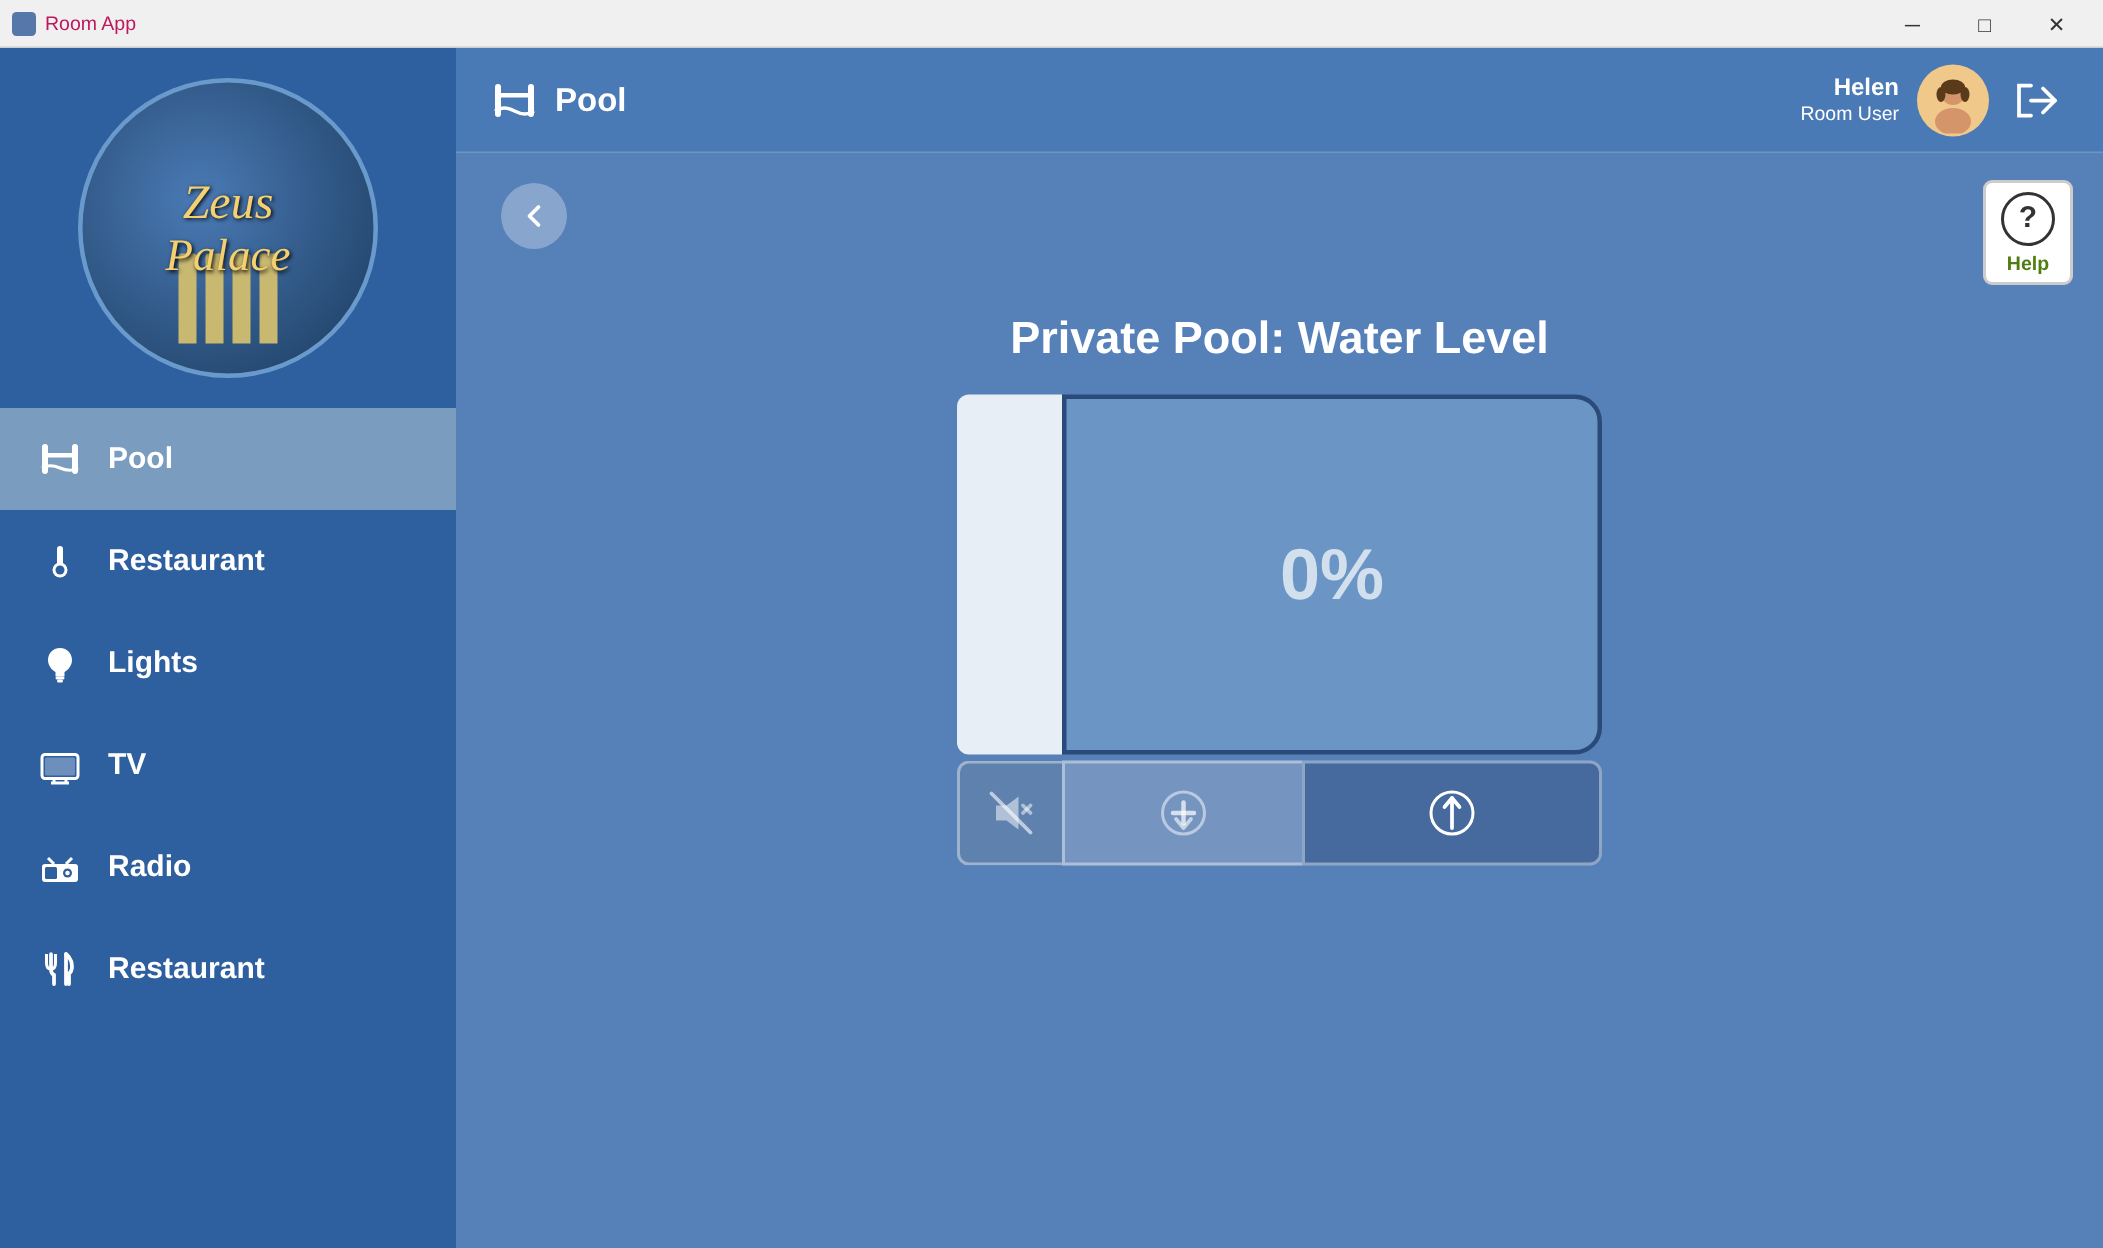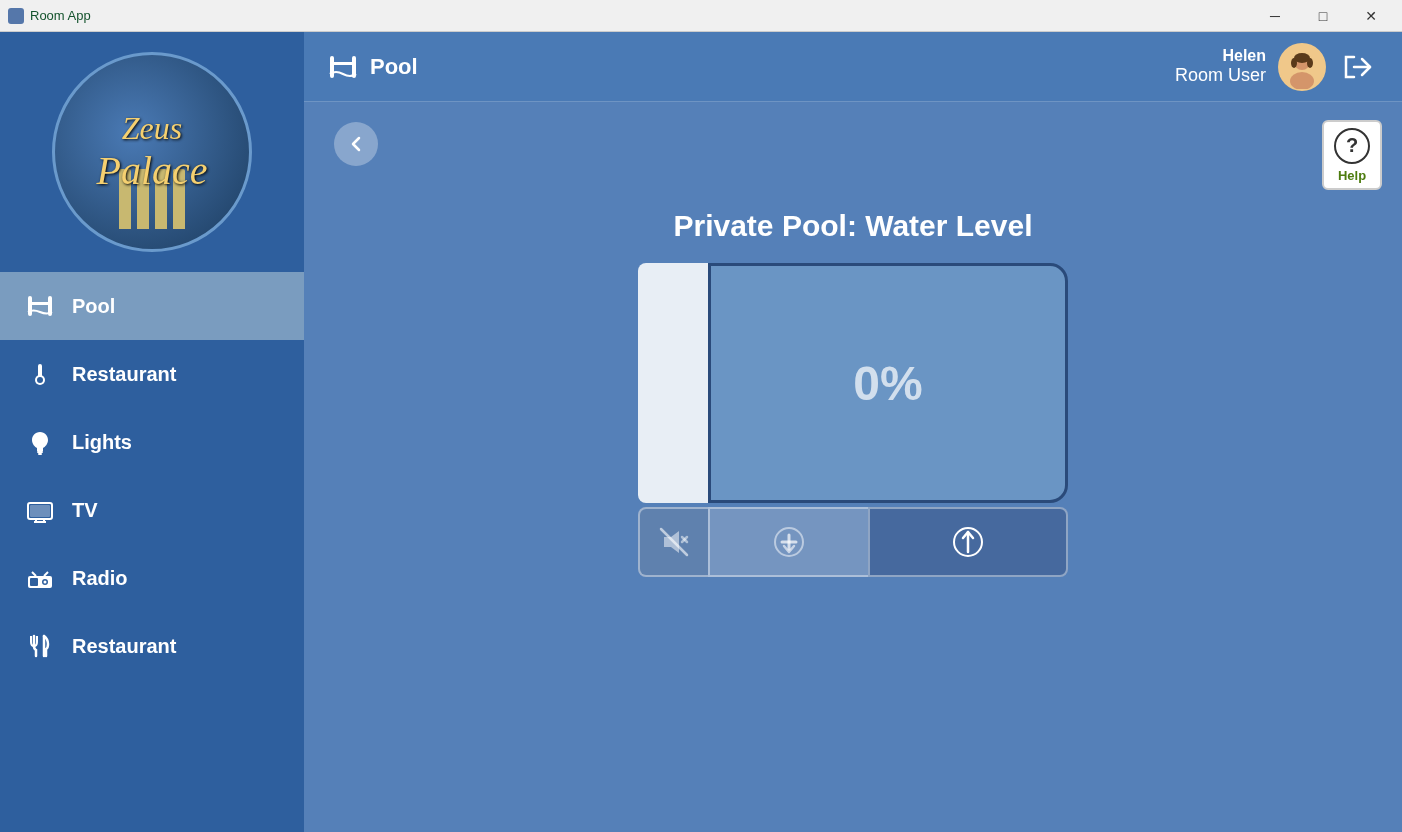--- a/index.html
+++ b/index.html
@@ -19,21 +19,21 @@
       background: #f0f0f0;
       height: 32px;
       padding: 0 8px;
       border-bottom: 1px solid #ccc;
     }
     .title-bar-left {
       display: flex;
       align-items: center;
       gap: 6px;
       font-size: 13px;
-      color: #14532d;
+      color: #be185d;
     }
     .title-bar-icon {
       width: 16px; height: 16px;
       background: #5577aa;
       border-radius: 3px;
     }
     .title-bar-controls {
       display: flex;
       gap: 2px;
     }
@@ -174,21 +174,21 @@
     }
     .user-info {
       text-align: right;
       color: white;
     }
     .user-name {
       font-size: 16px;
       font-weight: bold;
     }
     .user-role {
-      font-size: 18px;
+      font-size: 13px;
     }
     .avatar {
       width: 48px;
       height: 48px;
       border-radius: 50%;
       background: #f0c88a;
       display: flex;
       align-items: center;
       justify-content: center;
       overflow: hidden;
@@ -365,21 +365,21 @@
   </div>
 </div>
 
 <div class="app-container">
 
   <div class="sidebar">
     <div class="logo-area">
       <div class="logo-circle">
         <div style="display:flex;flex-direction:column;align-items:center;z-index:2">
           <span class="logo-text" style="font-size:32px">Zeus</span>
-          <span class="logo-text" style="font-size:40px">Palace</span>
+          <span class="logo-text" style="font-size:30px">Palace</span>
         </div>
         <div class="logo-columns">
           <div class="logo-column"></div>
           <div class="logo-column"></div>
           <div class="logo-column"></div>
           <div class="logo-column"></div>
         </div>
       </div>
     </div>
 

